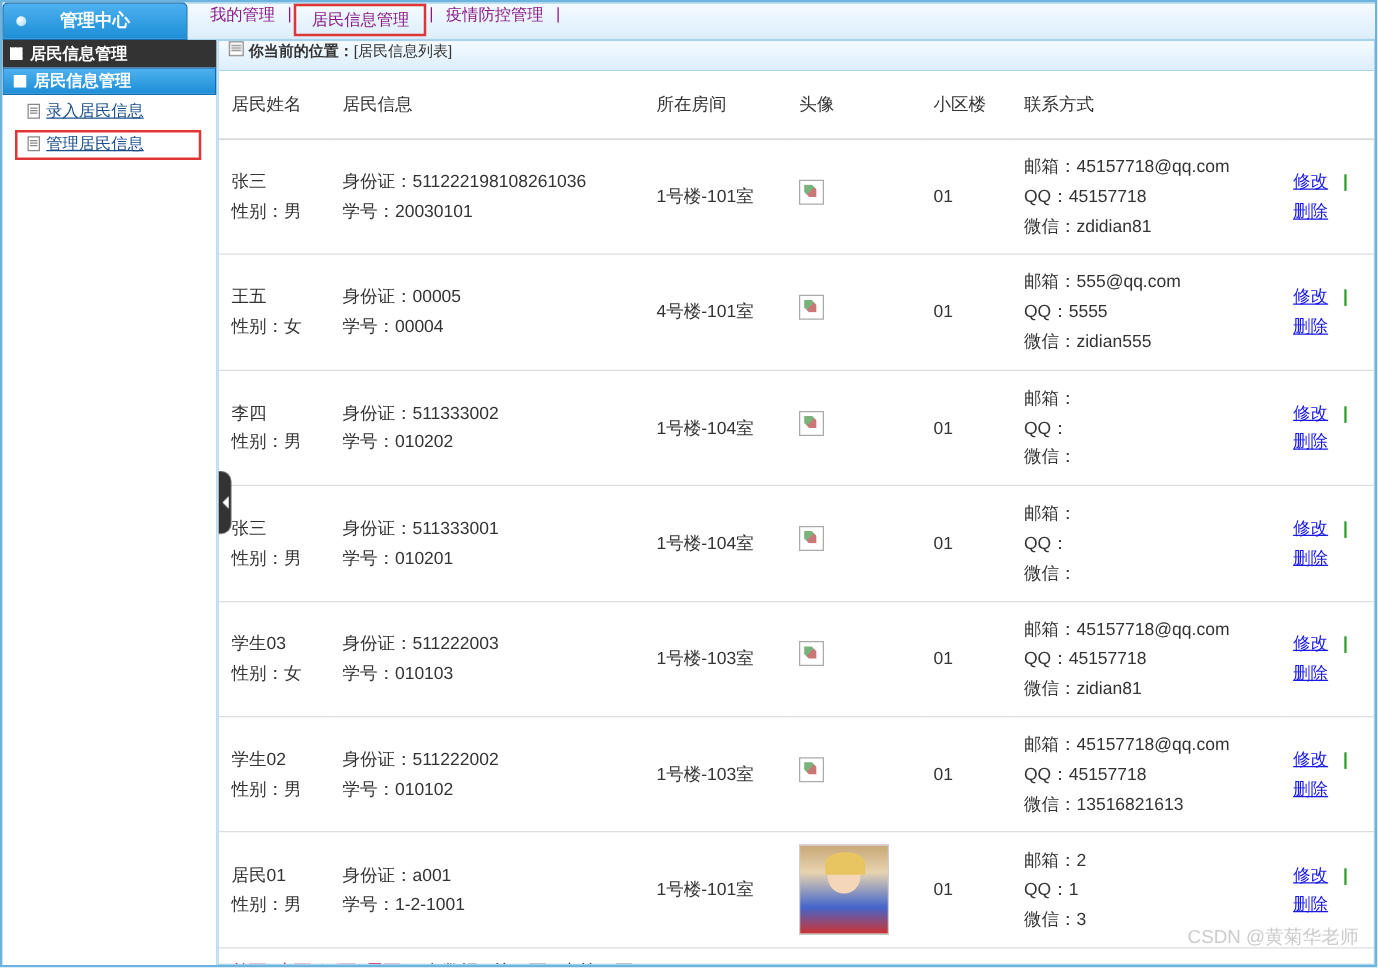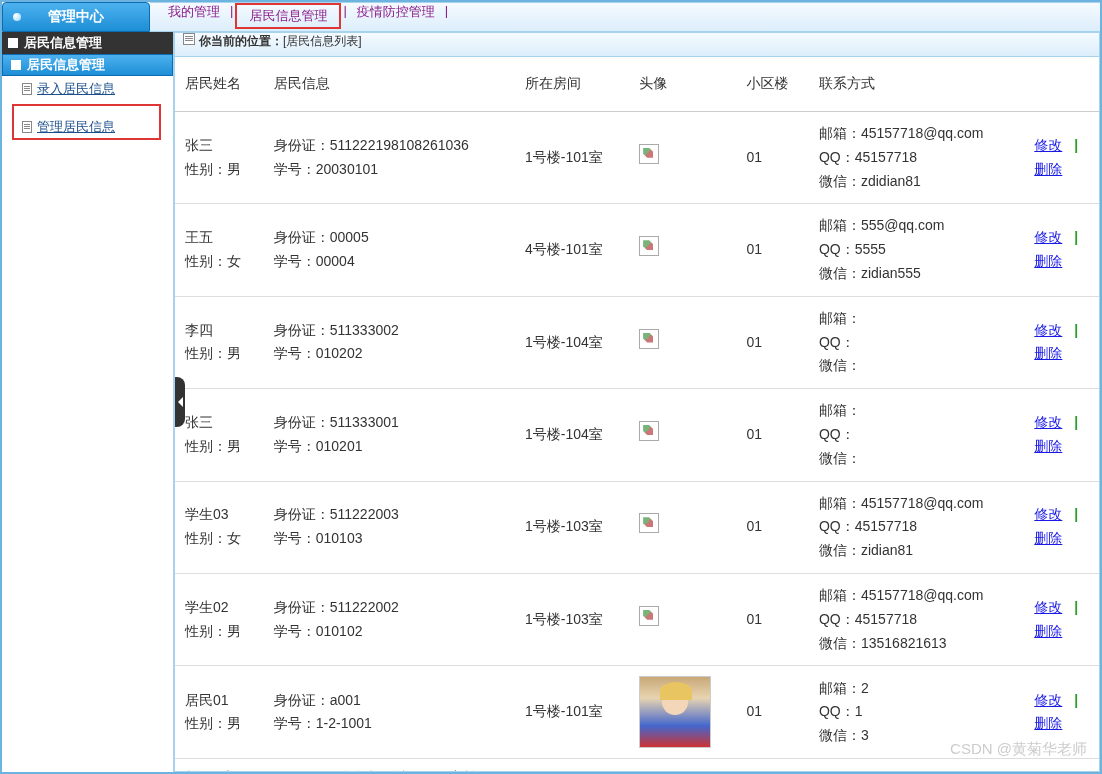--- a/index.html
+++ b/index.html
@@ -61,21 +61,21 @@
     .sidebar-item { 
       padding: 4px 0 4px 20px; 
       display: flex; align-items: center; font-family: Liberation Serif, serif;
     }
     .sidebar-item a { color: #1a4f8b; text-decoration: underline; cursor: pointer; }
     .sidebar-item .doc-icon2 { 
       display: inline-block; width: 10px; height: 12px; 
       background: #fff; border: 1px solid #888; margin-right: 5px; position: relative;
     }
     .sidebar-item .doc-icon2::before { content: ""; position: absolute; top: 2px; left: 1px; right: 1px; height: 1px; background: #888; box-shadow: 0 2px 0 #888, 0 4px 0 #888; }
-    .sidebar-highlight { border: 2px solid #e03535; margin: 2px 12px 2px 10px; padding: 12px 0 2px 8px; }
+    .sidebar-highlight { border: 2px solid #e03535; margin: 2px 12px 2px 10px; padding: 0 0 2px 8px; }
     
     .drag-handle {
       position: absolute; left: 0; top: 50%; transform: translateY(-50%);
       width: 10px; height: 50px; background: #333;
       border-radius: 0 8px 8px 0; cursor: pointer;
     }
     .drag-handle::before { content: ""; position: absolute; left: 3px; top: 50%; transform: translateY(-50%); width: 0; height: 0; border-top: 5px solid transparent; border-bottom: 5px solid transparent; border-right: 5px solid #fff; }
     
     .main { flex: 1; display: flex; flex-direction: column; overflow: hidden; background: #fff; border: 1px solid #a8d3ec; position: relative; }
     

